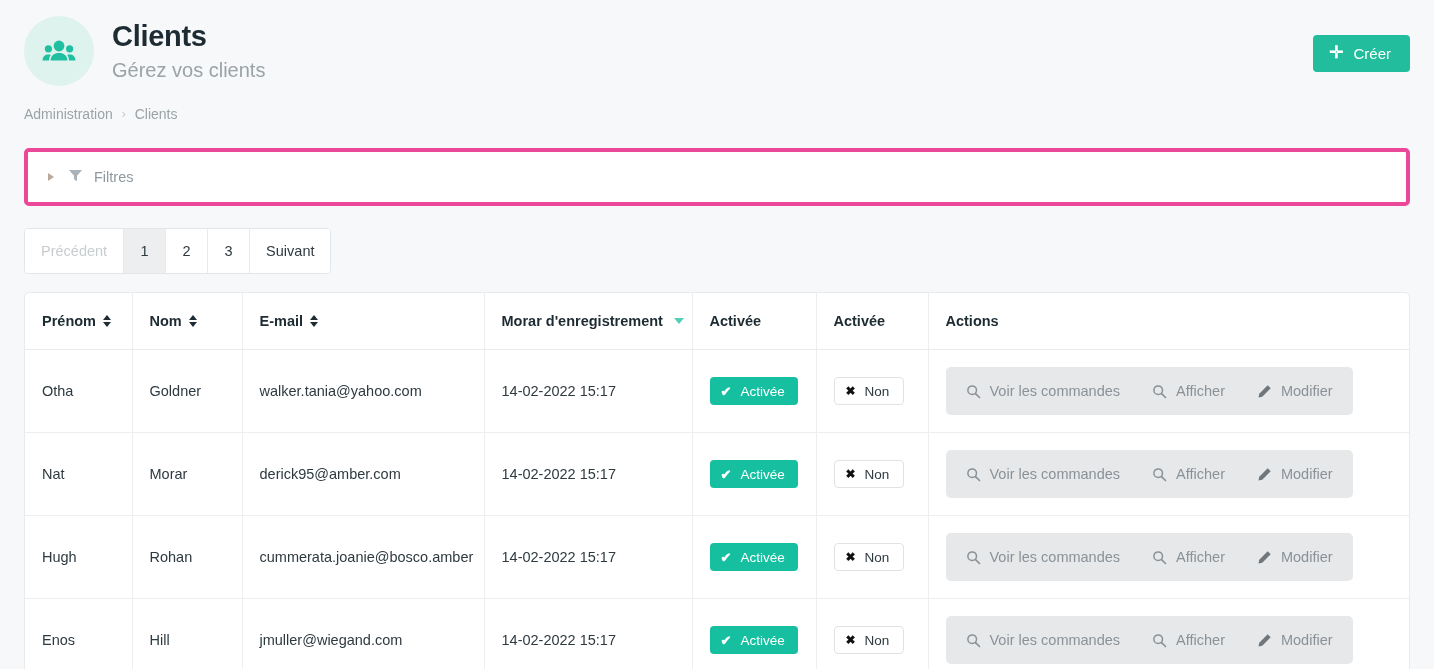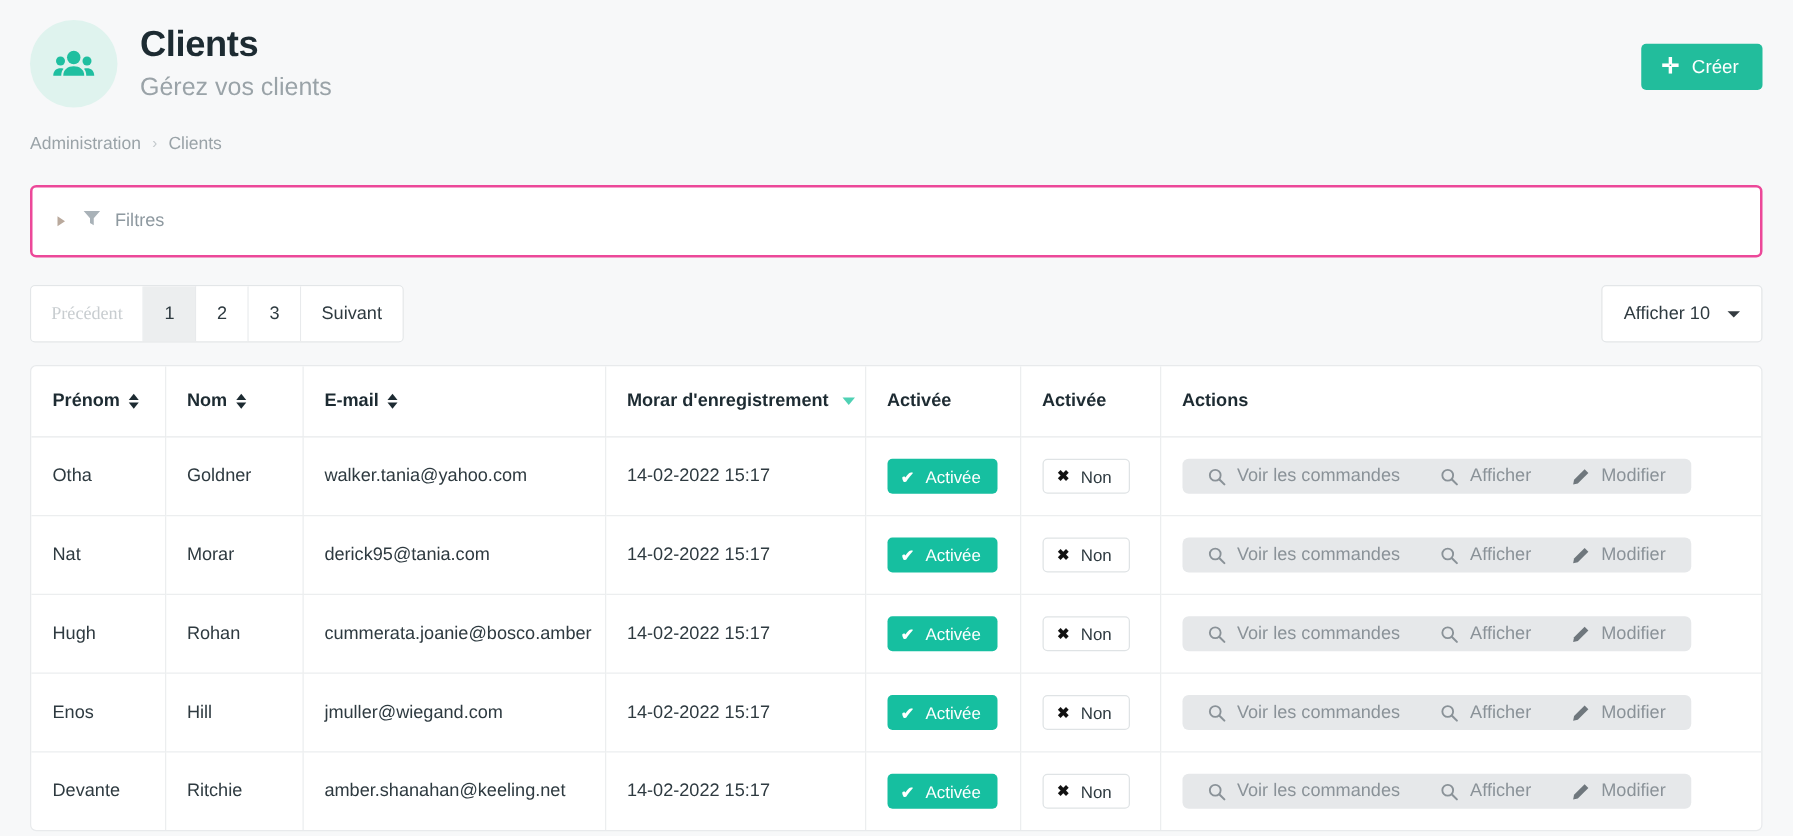--- a/index.html
+++ b/index.html
@@ -73,21 +73,21 @@
     height: 24px;
     text-align: right;
   }
   .breadcrumb a { color: #9aa3a8; text-decoration: none; cursor: pointer; }
   .breadcrumb .sep { color: #c3c9cc; font-size: 12px; }
   .breadcrumb .current { color: #9aa3a8; }
 
   
   .card {
     background: #ffffff;
-    border: 2px solid #ec4899;
+    border: 4px solid #ec4899;
     border-radius: 5px;
   }
   .filters-card {
     margin: 22px 24px 0 24px;
     height: 58px;
     display: flex;
     align-items: center;
     padding: 0 20px;
     cursor: pointer;
   }
@@ -122,21 +122,21 @@
     padding: 0 16px;
     display: flex; align-items: center; justify-content: center;
     font-size: 14.5px;
     color: #2e3a40;
     background: #fff;
     border-right: 1px solid #e8eaec;
     cursor: pointer;
     white-space: nowrap;
   }
   .pg:last-child { border-right: none; }
-  .pg.disabled { color: #c8cdd0; cursor: default; font-family: Liberation Serif, serif; }
+  .pg.disabled { color: #c8cdd0; cursor: default; }
   .pg.active { background: #eceeef; }
 
   .per-page {
     background: #fff;
     border: 1px solid #e3e6e8;
     border-radius: 4px;
     height: 46px;
     padding: 0 17px;
     display: flex; align-items: center; gap: 14px;
     font-size: 14.5px;
@@ -233,21 +233,21 @@
   }
   .badge-yes .gl { font-size: 13px; font-weight: bold; line-height: 1; }
   .badge-no .gl { font-size: 12px; font-weight: bold; line-height: 1; color: #111; }
 
   
   .actions-group {
     display: inline-flex;
     align-items: center;
     background: #e6e8ea;
     border-radius: 5px;
-    height: 28px;
+    height: 48px;
     padding: 0 6px;
     gap: 4px;
   }
   .action-btn {
     display: inline-flex; align-items: center; gap: 9px;
     background: transparent;
     border: none;
     color: #8a9298;
     font-size: 14.5px;
     font-family: "Liberation Sans", sans-serif;
@@ -313,24 +313,20 @@
     </div>
   </div>
 
   <div class="pagination-row">
     <div class="pagination">
       <div class="pg disabled">Précédent</div>
       <div class="pg active">1</div>
       <div class="pg">2</div>
       <div class="pg">3</div>
       <div class="pg">Suivant</div>
-    </div>
-    <div class="per-page">
-      <span>Afficher 10</span>
-      <span class="caret-down"></span>
     </div>
   </div>
 
   <div class="table-card">
     <table class="data">
       <colgroup>
         <col class="c-prenom">
           <col class="c-nom">
           <col class="c-email">
         <col class="c-date">
@@ -423,21 +419,21 @@
                       <path d="M11.4 1.4 L14.6 4.6 L5.6 13.6 L1.6 14.4 L2.4 10.4 Z" fill="#6f777d"></path>
                     </svg>
                   </span>
                   <span>Modifier</span>
                 </button>
               </span></td>
           </tr>
           <tr>
             <td>Nat</td>
             <td>Morar</td>
-            <td>derick95@tania.com</td>
+            <td>derick95@amber.com</td>
             <td>14-02-2022 15:17</td>
             <td><span class="badge-yes">
                 <span class="gl">✔</span>
                 <span>Activée</span>
               </span></td>
             <td><span class="badge-no">
                 <span class="gl">✖</span>
                 <span>Non</span>
               </span></td>
             <td><span class="actions-group">

